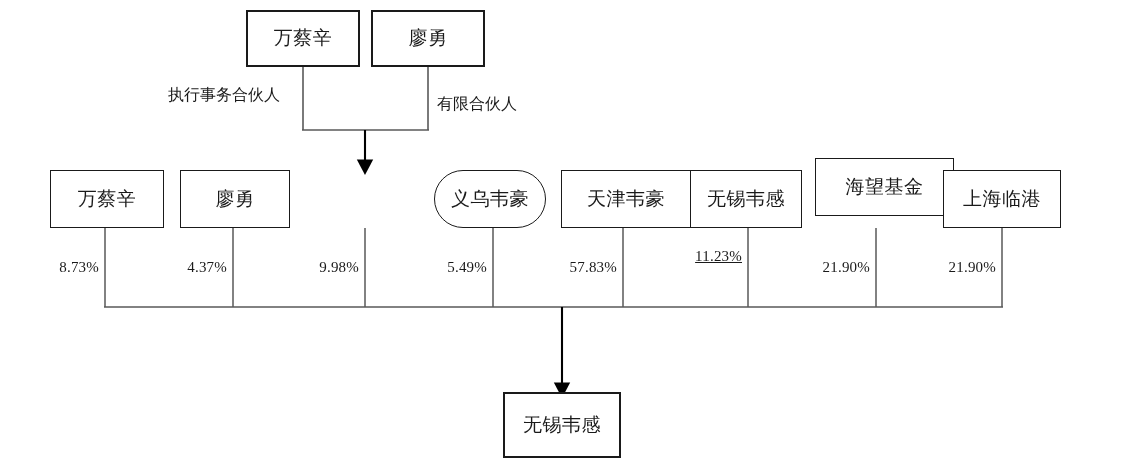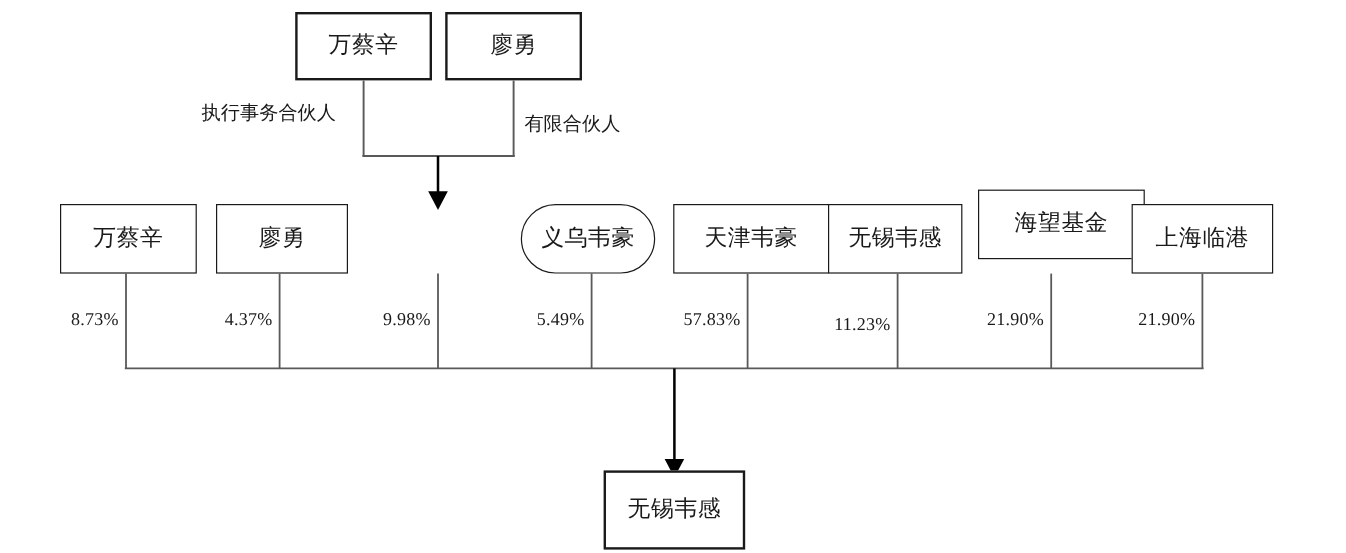--- a/index.html
+++ b/index.html
@@ -142,21 +142,21 @@
   <div class="pct-label" style="left:25px; top:259px; width:74px;">8.73%</div>
 
   <div class="pct-label" style="left:153px; top:259px; width:74px;">4.37%</div>
 
   <div class="pct-label" style="left:285px; top:259px; width:74px;">9.98%</div>
 
   <div class="pct-label" style="left:413px; top:259px; width:74px;">5.49%</div>
 
   <div class="pct-label" style="left:534px; top:259px; width:83px;">57.83%</div>
 
-  <div class="pct-label" style="left:659px; top:263px; width:83px;">11.23%</div>
+  <div class="pct-label" style="left:659px; top:248px; width:83px;text-decoration:underline;">11.23%</div>
 
   <div class="pct-label" style="left:787px; top:259px; width:83px;">21.90%</div>
 
   <div class="pct-label" style="left:913px; top:259px; width:83px;">21.90%</div>
 
   <div class="node" style="left:503px; top:392px; width:118px; height:66px;">
     <span>无锡韦感</span>
   </div>
 
 </div>

